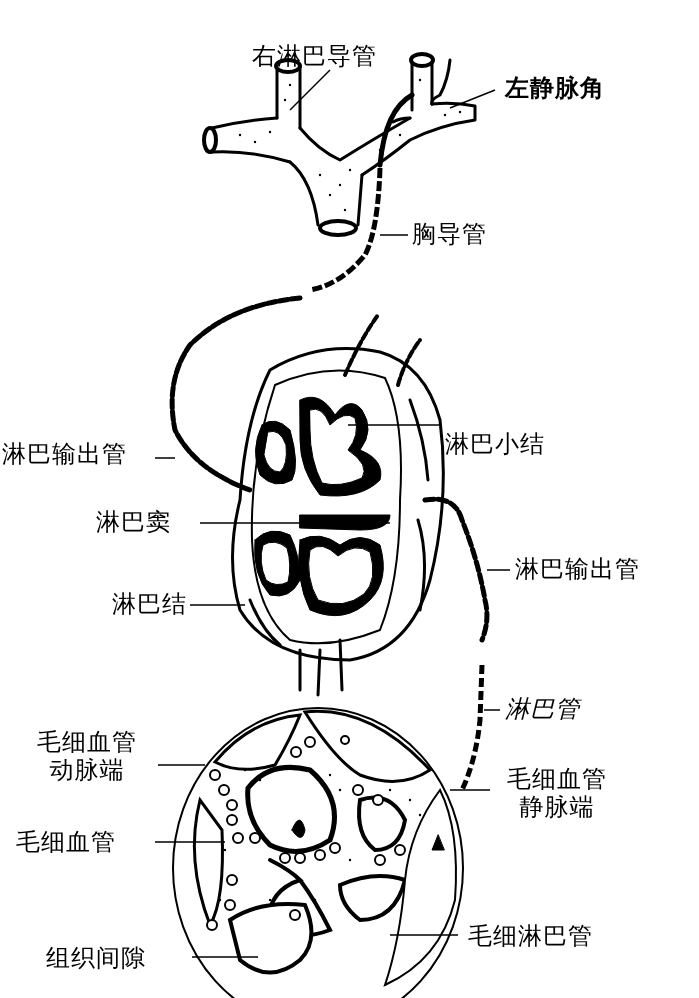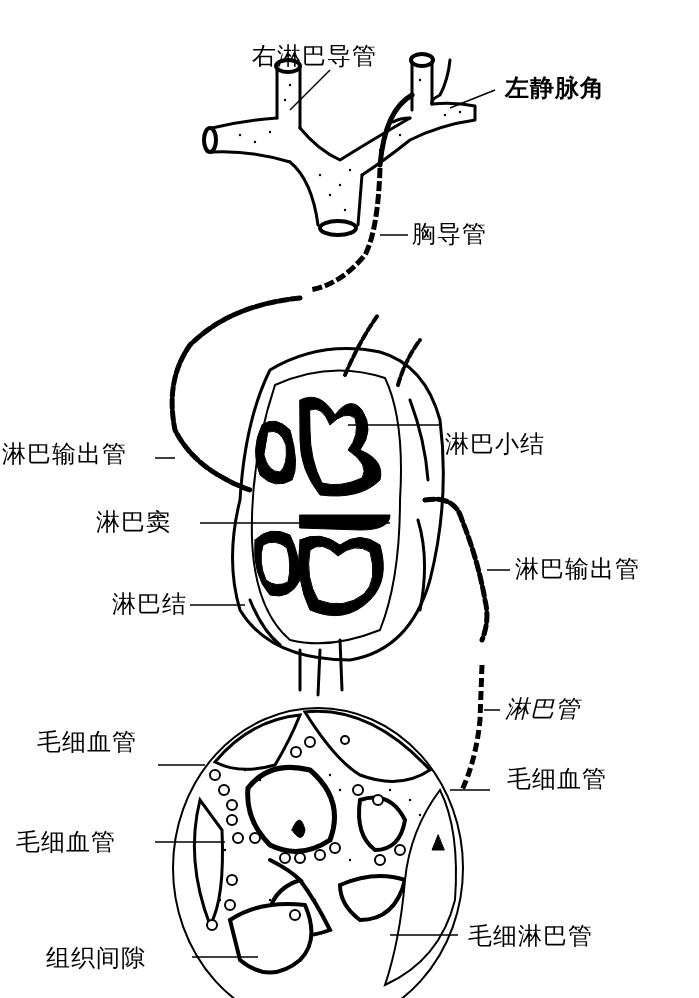--- a/index.html
+++ b/index.html
@@ -166,19 +166,21 @@
 <div class="lbl" style="left:505px; top:74px;font-weight:bold;">左静脉角</div>
 <div class="lbl" style="left:412px; top:220px;text-align:right;">胸导管</div>
 <div class="lbl" style="left:2px; top:440px;">淋巴输出管</div>
 <div class="lbl" style="left:445px; top:410px;margin-top:20px;">淋巴小结</div>
 <div class="lbl" style="left:96px; top:508px;">淋巴窦</div>
 <div class="lbl" style="left:515px; top:555px;">淋巴输出管</div>
 <div class="lbl" style="left:112px; top:590px;">淋巴结</div>
 <div class="lbl" style="left:505px; top:695px;font-style:italic;">淋巴管</div>
 <div class="lbl lbl2" style="left:22px; top:728px; width:130px;">
   <div>毛细血管</div>
+  <div>动脉端</div>
 </div>
 <div class="lbl lbl2" style="left:492px; top:765px; width:130px;">
   <div>毛细血管</div>
+  <div>静脉端</div>
 </div>
 <div class="lbl" style="left:16px; top:828px;">毛细血管</div>
 <div class="lbl" style="left:468px; top:922px;">毛细淋巴管</div>
 <div class="lbl" style="left:46px; top:944px;">组织间隙</div>
 
 </body></html>

